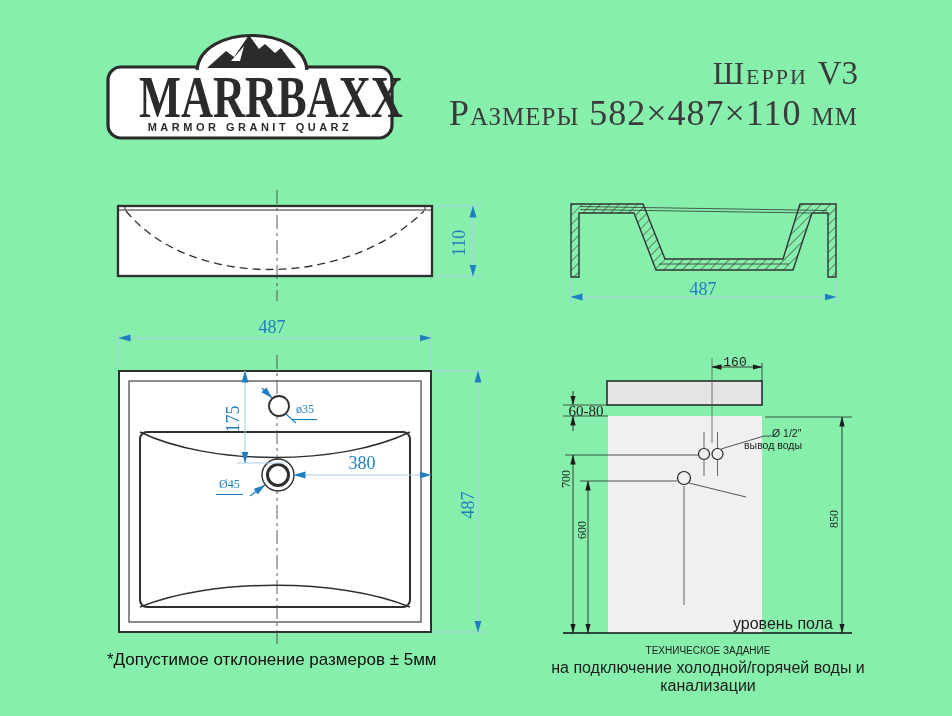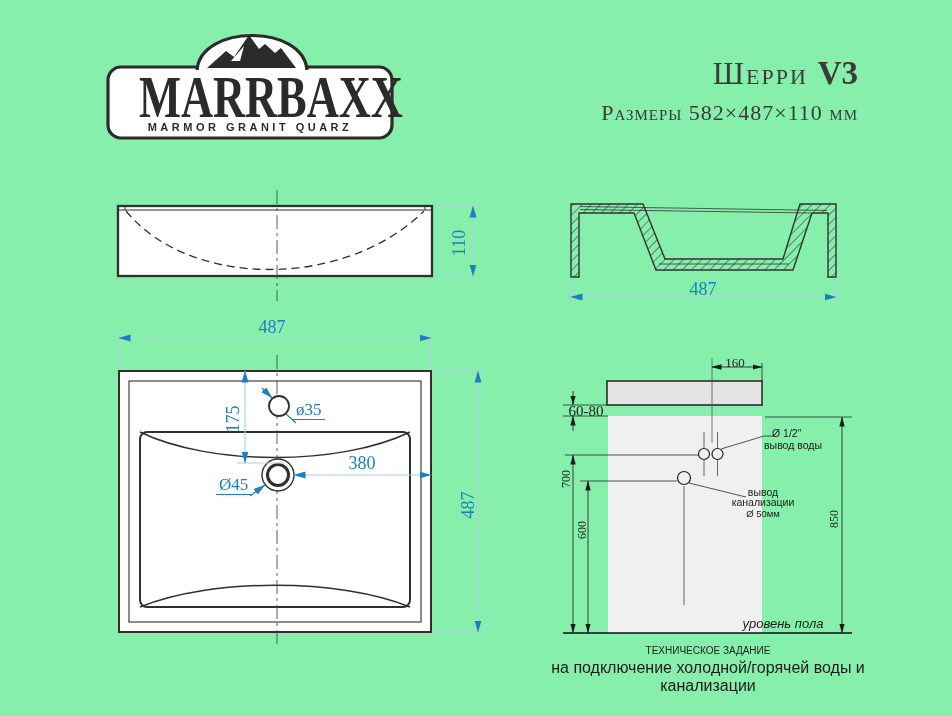--- a/index.html
+++ b/index.html
@@ -10,21 +10,21 @@
   svg { position:absolute; overflow:visible; }
   .abs { position:absolute; }
   
   .dim {
     position:absolute; color:#1f7ec2; font-family:"Liberation Serif", serif;
     font-size:18px; text-align:center; line-height:20px; height:20px; width:44px;
   }
   .rot { transform:rotate(-90deg); }
   .dimu {
     position:absolute; color:#1f7ec2; font-family:"Liberation Serif", serif;
-    font-size:17px; line-height:17px; border-bottom:1.4px solid #1f7ec2; padding:0 3px 1px 3px;
+    font-size:12px; line-height:17px; border-bottom:1.4px solid #1f7ec2; padding:0 3px 1px 3px;
   }
   
   .idim {
     position:absolute; color:#1c1c1c; font-family:"Liberation Serif", serif;
     font-size:13px; text-align:center; line-height:14px; height:14px; width:40px;
   }
   .ilabel { position:absolute; color:#1c1c1c; font-size:10.5px; line-height:11.5px; }
   
   .brand {
     position:absolute; left:100px; top:67px; width:300px; text-align:center;
@@ -34,25 +34,25 @@
   .tagline {
     position:absolute; left:100px; top:121px; width:300px; text-align:center;
     font-weight:bold; font-size:11px; letter-spacing:3.5px; color:#2b2b2b; white-space:nowrap;
   }
   
   .title-line {
     position:absolute; right:94px; top:56px; text-align:right;
     font-family:"Liberation Serif", serif; font-variant:small-caps; color:#3b3b3b;
     font-size:31px; line-height:34px; letter-spacing:2px; white-space:nowrap;
   }
-  .title-line .code { font-weight:bold; font-variant:normal; font-size:33px; letter-spacing:0; }
+  .title-line .code { font-weight:normal; font-variant:normal; font-size:33px; letter-spacing:0; }
   .size-line {
     position:absolute; right:94px; top:97px; 
     font-family:"Liberation Serif", serif; font-variant:small-caps; color:#3b3b3b;
-    font-size:22px; line-height:32px; letter-spacing:1px; white-space:nowrap;
+    font-size:36px; line-height:32px; letter-spacing:1px; white-space:nowrap;
   }
   .footnote { position:absolute; left:107px; top:650px; font-size:17px; color:#0d0d0d; }
   .caption1 { position:absolute; left:538px; top:645px; width:340px; text-align:center; font-size:10px; color:#1c1c1c; }
   .caption2 { position:absolute; left:508px; top:659px; width:400px; text-align:center; font-size:16px; color:#1c1c1c; }
   .sewage-block { position:absolute; left:713px; top:487px; width:100px; text-align:center; color:#1c1c1c; }
   .sewage-block div { font-size:10.5px; line-height:10px; }
   .sewage-block .small { font-size:9.5px; margin-top:2px; }
 </style>
 </head>
 <body>
@@ -178,30 +178,26 @@
     <circle cx="154" cy="99" r="5.5" fill="#f0f0f0" stroke="#222222" stroke-width="1.2"></circle>
     <circle cx="167.5" cy="99" r="5.5" fill="#f0f0f0" stroke="#222222" stroke-width="1.2"></circle>
     <path d="M171,94 L214,81 L224,81" fill="none" stroke="#2a2a2a" stroke-width="0.8"></path>
 
     <line x1="134" y1="131" x2="134" y2="250" stroke="#2a2a2a" stroke-width="0.7"></line>
     <circle cx="134" cy="123" r="6.5" fill="#f0f0f0" stroke="#222222" stroke-width="1.2"></circle>
     <path d="M139,128 L196,142" fill="none" stroke="#2a2a2a" stroke-width="0.8"></path>
 
     <line x1="13" y1="278" x2="302" y2="278" stroke="#111111" stroke-width="1.6"></line>
   </svg>
-  <div class="idim" style="left:715px; top:356px;">160</div>
+  <div class="idim" style="left:715px; top:356px;font-family:Liberation Mono, monospace;">160</div>
   <div class="idim" style="left:566px; top:404px; font-size:15px;">60-80</div>
   <div class="idim rot" style="left:546px; top:472px; font-size:12px;">700</div>
   <div class="idim rot" style="left:562px; top:523px; font-size:12px;">600</div>
   <div class="idim rot" style="left:814px; top:512px; font-size:12px;">850</div>
   <div class="ilabel" style="left:772px; top:428px;">Ø 1/2"</div>
-  <div class="ilabel" style="left:764px; top:440px;">вывод воды</div>
-  <div class="sewage-block">
-    <div>вывод</div>
-    <div>канализации</div>
-    <div class="small">Ø 50мм</div>
-  </div>
-  <div class="ilabel" style="left:733px; top:618px; width:100px; text-align:center; font-size:13px;font-style:italic;">уровень пола</div>
+  <div class="ilabel" style="left:744px; top:440px;">вывод воды</div>
+  <div class="ilabel" style="left:733px; top:618px; width:100px; text-align:left; font-size:16px;">уровень пола</div>
   <div class="caption1">ТЕХНИЧЕСКОЕ ЗАДАНИЕ</div>
   <div class="caption2">на подключение холодной/горячей воды и канализации</div>
 
+  <div class="footnote">*Допустимое отклонение размеров ± 5мм</div>
 
 </div>
 
 </body></html>

